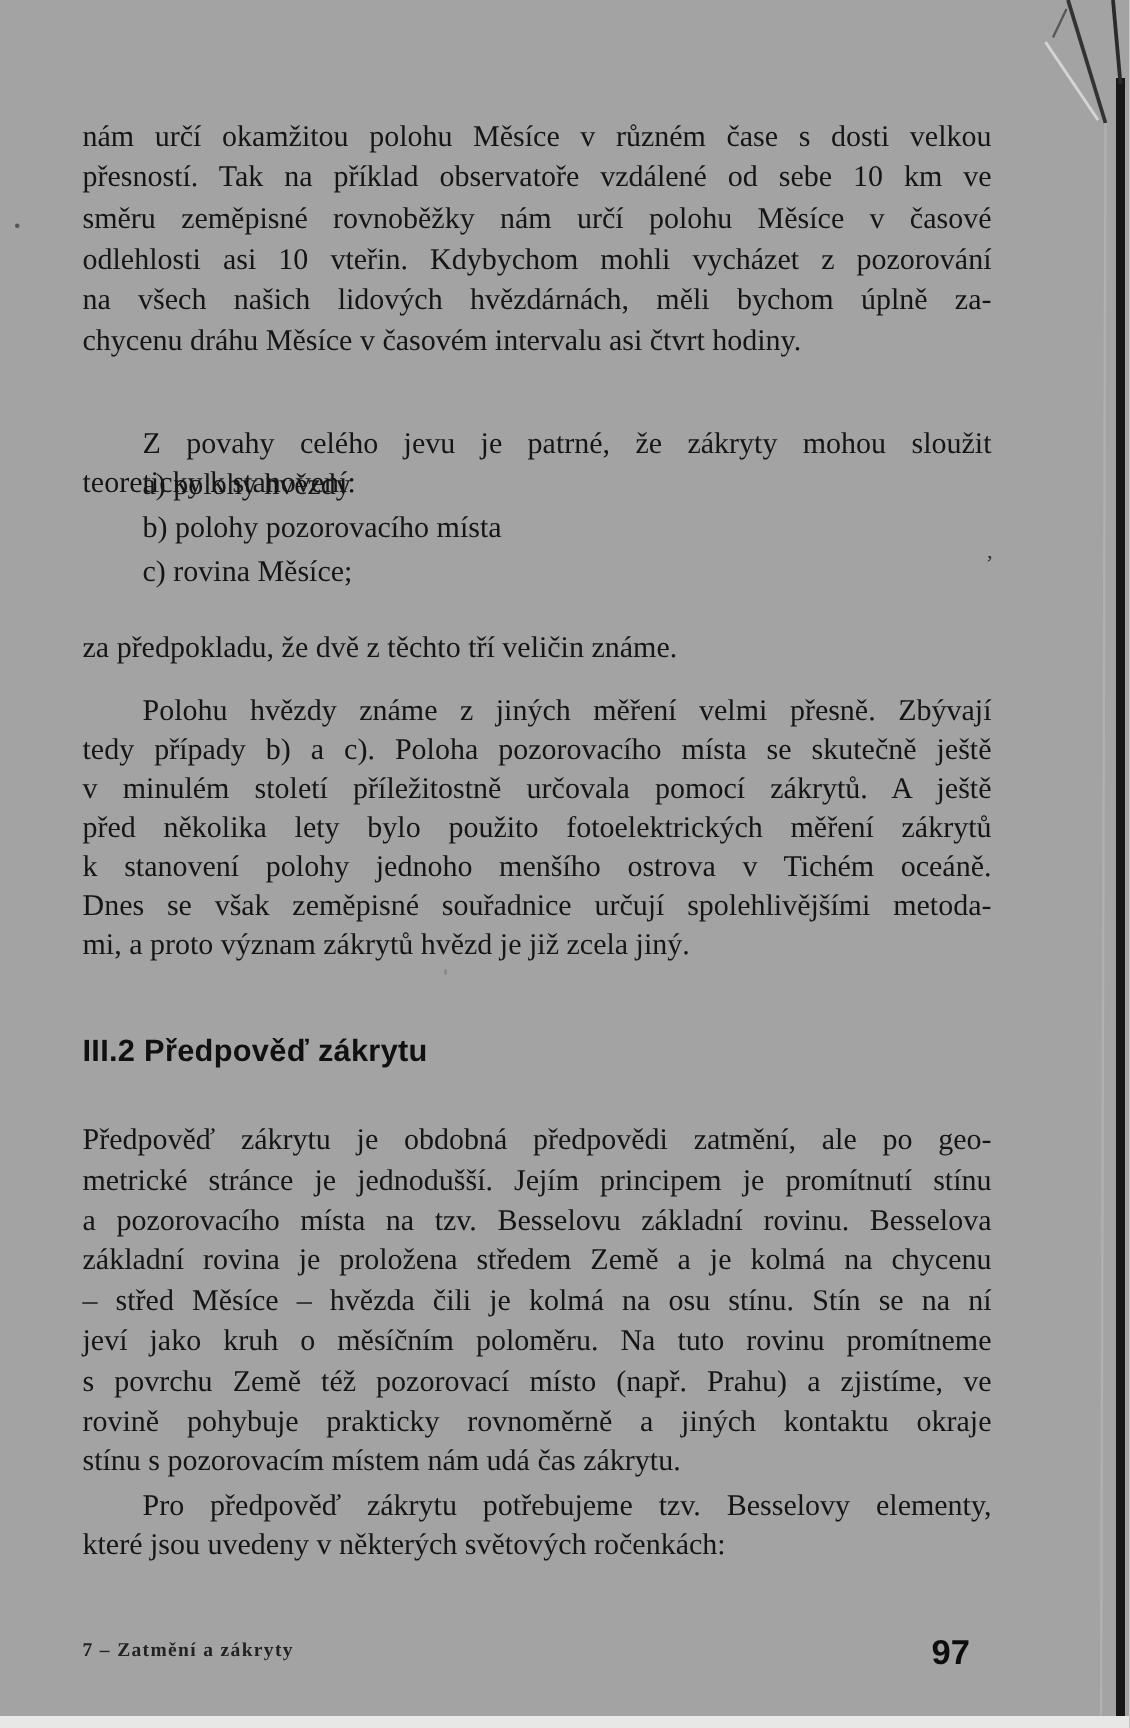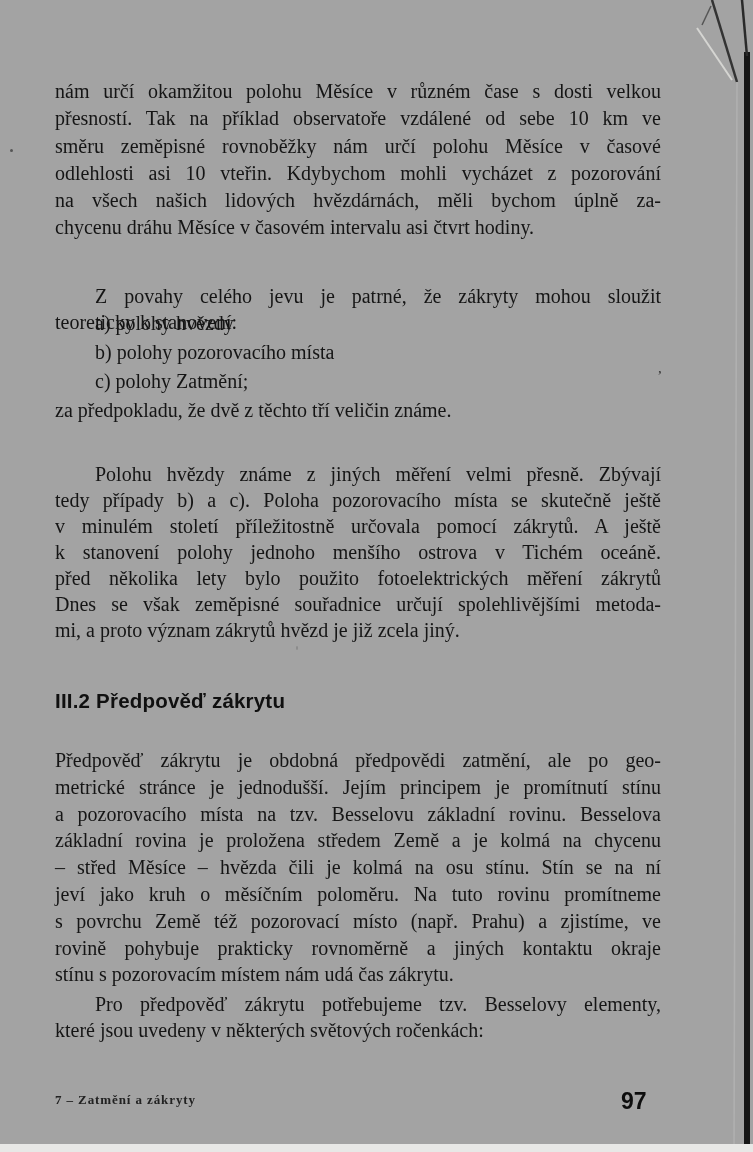--- a/index.html
+++ b/index.html
@@ -55,33 +55,33 @@
   </div>
 
   <div class="block tight" style="top:251px">
     <div class="ln ind">Z povahy celého jevu je patrné, že zákryty mohou sloužit</div>
     <div class="ln last">teoreticky k stanovení:</div>
   </div>
 
   <div class="block list" style="top:309px">
     <div class="ln">a) polohy hvězdy</div>
     <div class="ln">b) polohy pozorovacího místa</div>
-    <div class="ln">c) polohy Zatmění;</div>
+    <div class="ln">c) rovina Měsíce;</div>
   </div>
 
-  <div class="block" style="top:397px">
+  <div class="block" style="top:419px">
     <div class="ln last">za předpokladu, že dvě z těchto tří veličin známe.</div>
   </div>
 
   <div class="block tight" style="top:429px">
     <div class="ln ind">Polohu hvězdy známe z jiných měření velmi přesně. Zbývají</div>
     <div class="ln">tedy případy b) a c). Poloha pozorovacího místa se skutečně ještě</div>
     <div class="ln">v minulém století příležitostně určovala pomocí zákrytů. A ještě</div>
+    <div class="ln">před několika lety bylo použito fotoelektrických měření zákrytů</div>
     <div class="ln">k stanovení polohy jednoho menšího ostrova v Tichém oceáně.</div>
-    <div class="ln">před několika lety bylo použito fotoelektrických měření zákrytů</div>
     <div class="ln">Dnes se však zeměpisné souřadnice určují spolehlivějšími metoda-</div>
     <div class="ln last">mi, a proto význam zákrytů hvězd je již zcela jiný.</div>
   </div>
 
   <div class="heading">III.2 Předpověď zákrytu</div>
 
   <div class="block big" style="top:747px">
     <div class="ln">Předpověď zákrytu je obdobná předpovědi zatmění, ale po geo-</div>
     <div class="ln">metrické stránce je jednodušší. Jejím principem je promítnutí stínu</div>
     <div class="ln">a pozorovacího místa na tzv. Besselovu základní rovinu. Besselova</div>

